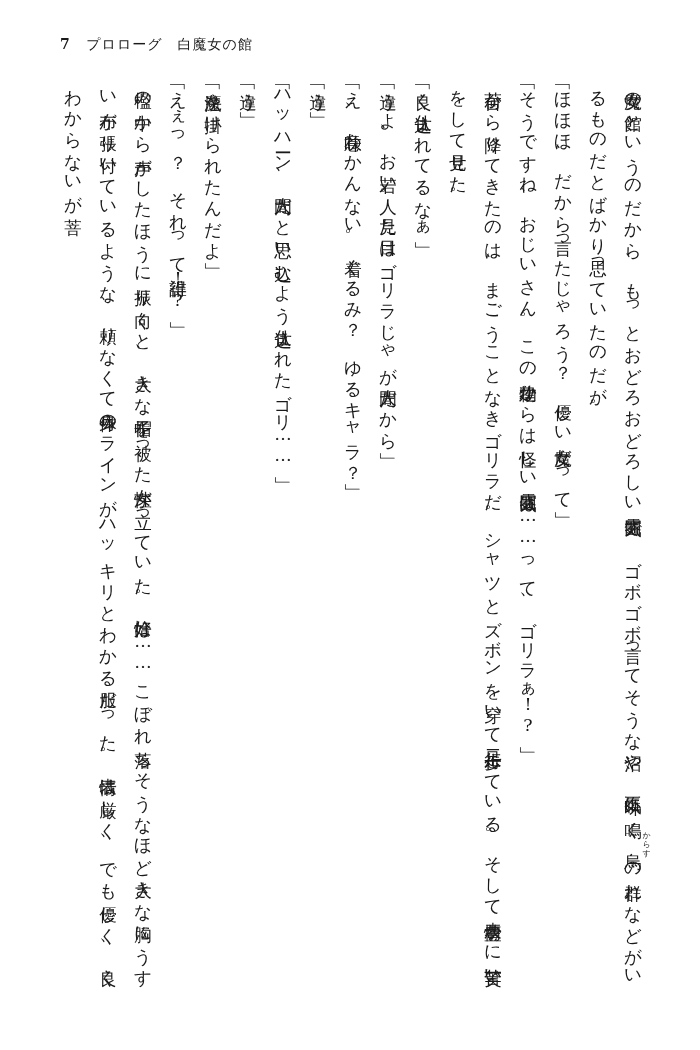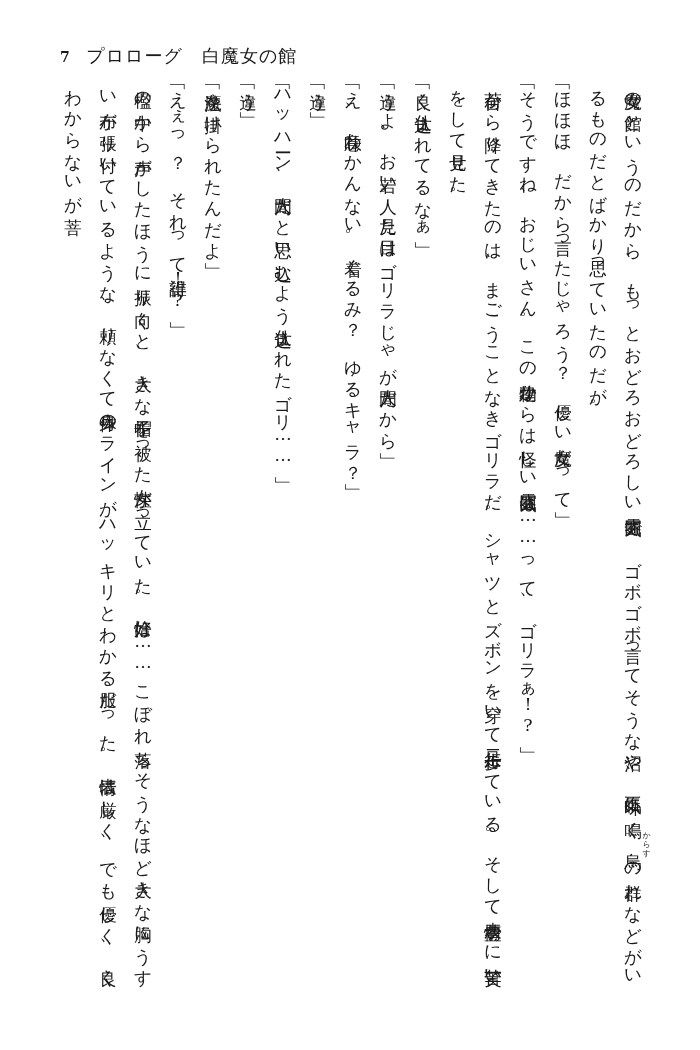--- a/index.html
+++ b/index.html
@@ -30,23 +30,22 @@
     align-items: baseline;
     gap: 16px;
     white-space: nowrap;
   }
   .header .pagenum {
     font-size: 14px;
     font-weight: bold;
     letter-spacing: 0.5px;
   }
   .header .chapter {
-    font-size: 18px;
+    font-size: 14px;
     letter-spacing: 1px;
-    margin-top: 8px;
   }
   
   .textblock {
     position: absolute;
     top: 78px;
     right: 50px;
     left: 46px;
     height: 900px;
     writing-mode: vertical-rl;
     text-orientation: upright;

